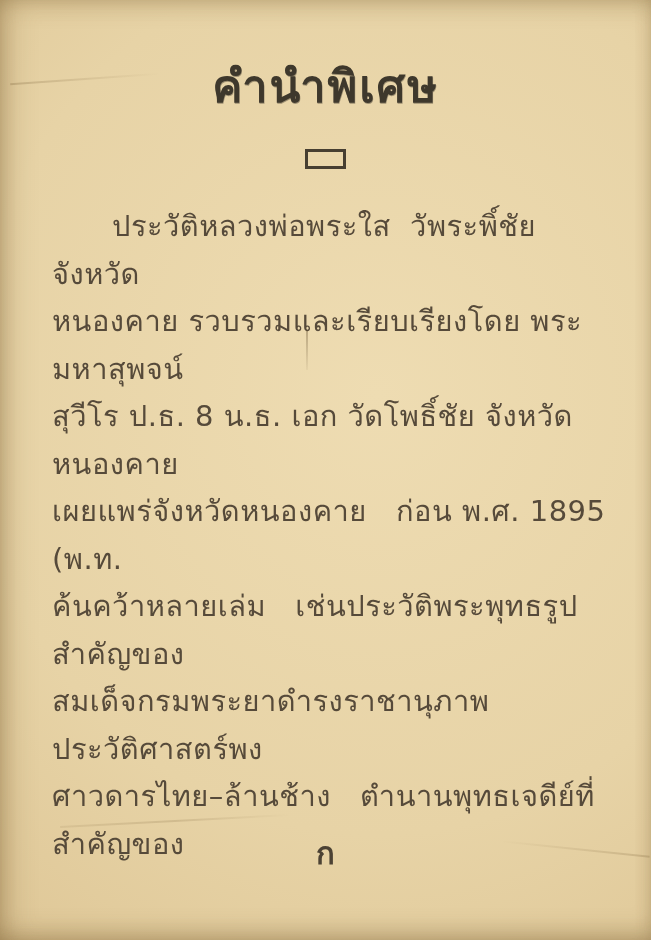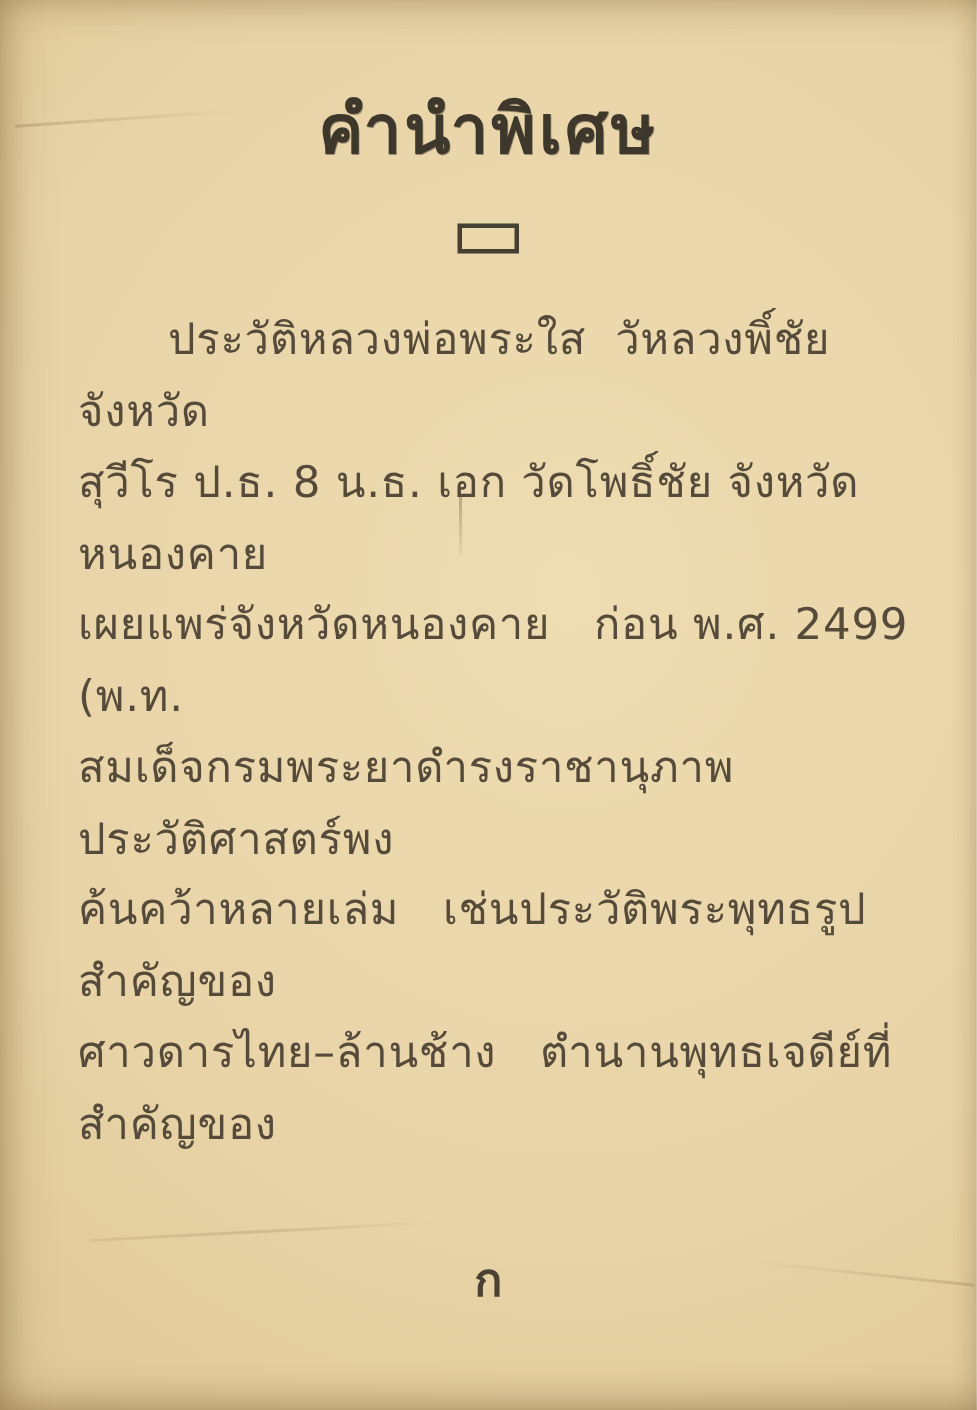--- a/index.html
+++ b/index.html
@@ -96,24 +96,25 @@
   <div class="crease crease-1"></div>
   <div class="crease crease-2"></div>
   <div class="crease crease-3"></div>
   <div class="crease crease-4"></div>
 
   <h1 class="page-title">คำนำพิเศษ</h1>
 
   <div class="divider-rect"></div>
 
   <div class="paragraph">
-    <div class="body-line">ประวัติหลวงพ่อพระใส  วัหลวงพิ์ชัย  จังหวัด</div>
+    <div class="body-line">ประวัติหลวงพ่อพระใส  วัพระพิ์ชัย  จังหวัด</div>
+    <div class="body-line">หนองคาย รวบรวมและเรียบเรียงโดย พระมหาสุพจน์</div>
     <div class="body-line">สุวีโร ป.ธ. 8 น.ธ. เอก วัดโพธิ์ชัย จังหวัดหนองคาย</div>
-    <div class="body-line">เผยแพร่จังหวัดหนองคาย   ก่อน พ.ศ. 2499 (พ.ท.</div>
+    <div class="body-line">เผยแพร่จังหวัดหนองคาย   ก่อน พ.ศ. 1895 (พ.ท.</div>
+    <div class="body-line">ค้นคว้าหลายเล่ม   เช่นประวัติพระพุทธรูปสำคัญของ</div>
     <div class="body-line">สมเด็จกรมพระยาดำรงราชานุภาพ   ประวัติศาสตร์พง</div>
-    <div class="body-line">ค้นคว้าหลายเล่ม   เช่นประวัติพระพุทธรูปสำคัญของ</div>
     <div class="body-line">ศาวดารไทย–ล้านช้าง   ตำนานพุทธเจดีย์ที่สำคัญของ</div>
 
   </div>
 
   <div class="page-number">ก</div>
 
 </div>
 
 </body></html>

